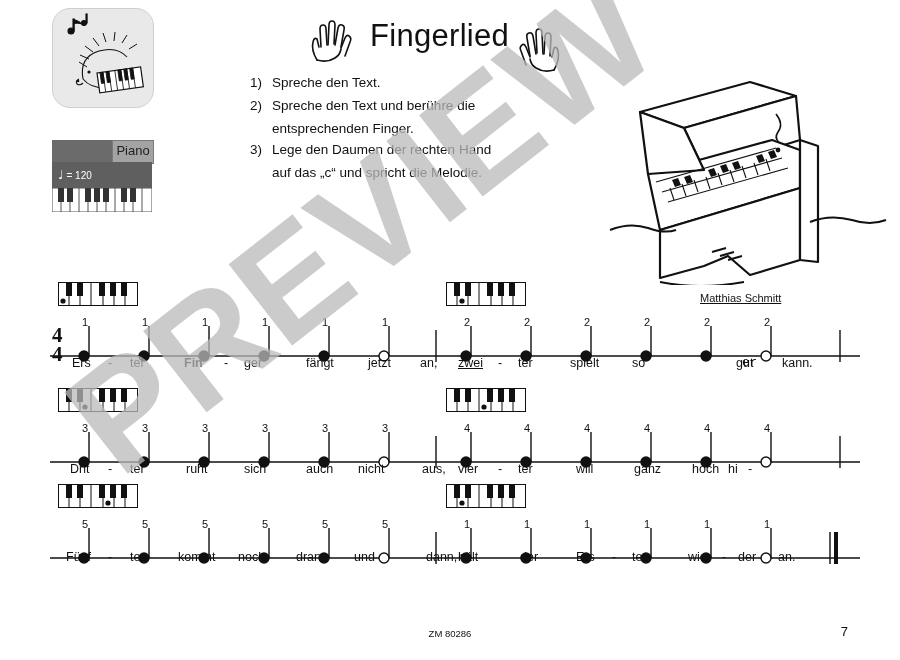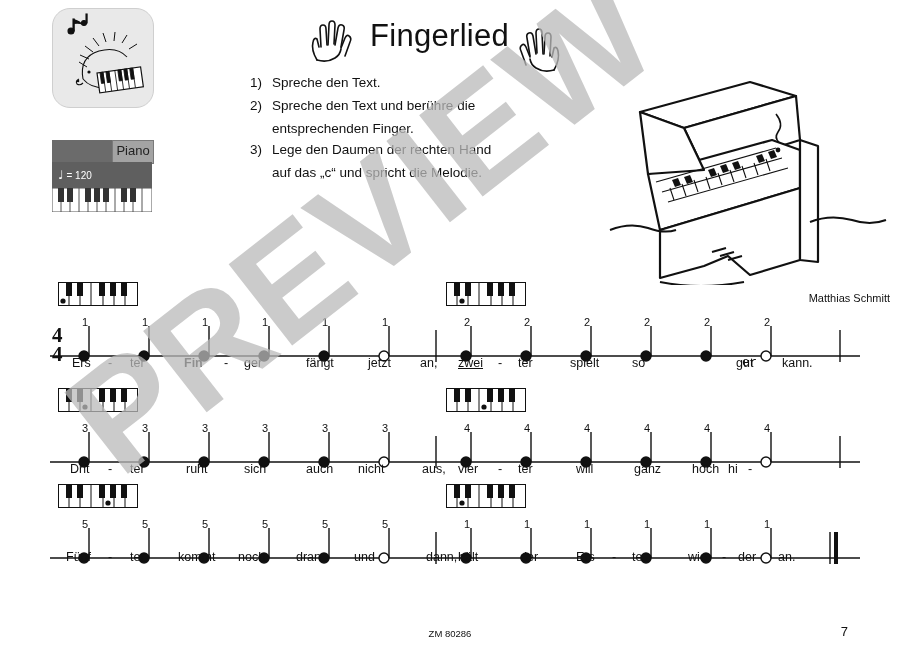--- a/index.html
+++ b/index.html
@@ -67,22 +67,22 @@
   .instructions .num{width:22px;flex:none;}
   .instructions .txt{flex:1;}
   .instructions .cont{margin-left:22px;}
 
   
   .cap-instr{
     position:absolute;left:738px;top:54px;width:150px;text-align:center;
     font-size:10.5px;line-height:14px;color:#111;
   }
   .composer{
-    position:absolute;left:700px;top:292px;width:190px;text-align:right;
-    font-size:11px;color:#111;
+    position:absolute;left:700px;top:292px;width:190px;text-align:left;
+    font-size:11px;color:#111;text-decoration:underline;
   }
 
   
   .piano{position:absolute;left:600px;top:70px;width:300px;height:215px;}
 
   
   .system{position:absolute;left:0;top:0;width:900px;height:660px;}
 
   .kbdfig{position:absolute;}
   .lyric{

